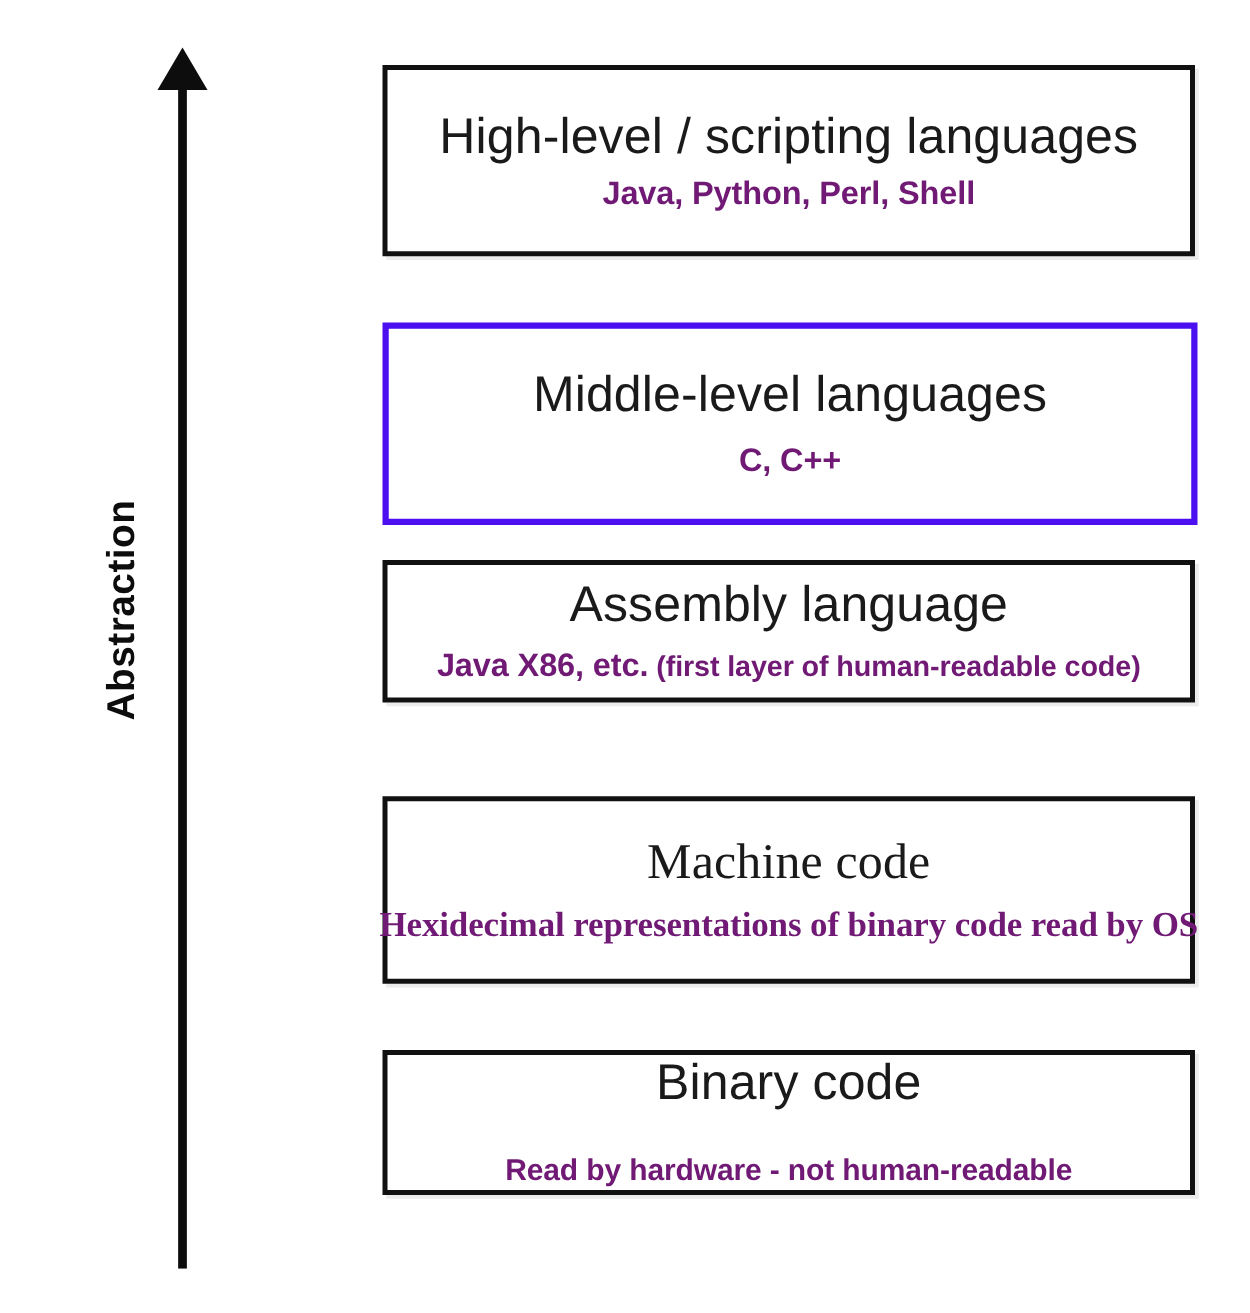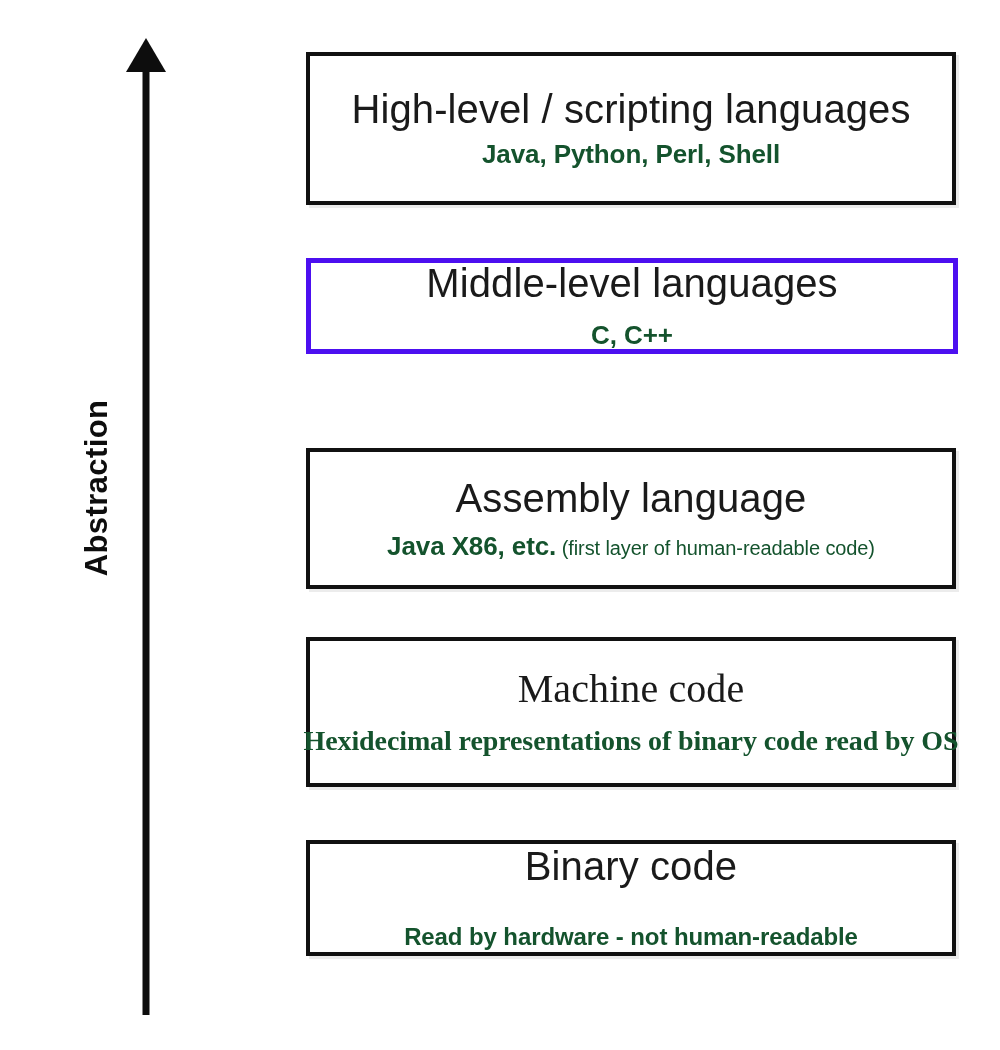--- a/index.html
+++ b/index.html
@@ -80,40 +80,40 @@
     color: #1a1a1a;
     text-align: center;
     white-space: nowrap;
   }
   .layer-subtitle {
     margin-top: 9px;
     font-size: 26px;
     font-weight: bold;
     line-height: 1.1;
     letter-spacing: -0.1px;
-    color: #14532d;
+    color: #701a75;
     text-align: left;
     white-space: nowrap;
   }
   .layer-subtitle.small {
     font-size: 28px;
   }
   .layer-subtitle.medium {
     font-size: 24px;
   }
   .subtitle-note {
-    font-size: 20px;
-    font-weight: normal;
+    font-size: 23px;
+    font-weight: bold;
     letter-spacing: -0.1px;
   }
 
   
   #box-high    { top: 52px;  width: 650px; height: 153px; }
-  #box-middle  { top: 258px; width: 652px; height: 96px; }
-  #box-assembly{ top: 448px; width: 650px; height: 141px; }
+  #box-middle  { top: 258px; width: 652px; height: 162px; }
+  #box-assembly{ top: 448px; width: 650px; height: 114px; }
   #box-machine { top: 637px; width: 650px; height: 150px; font-family: Liberation Serif, serif; }
   #box-binary  { top: 840px; width: 650px; height: 116px; }
 
   #box-middle .layer-subtitle { margin-top: 16px; }
   #box-assembly .layer-subtitle { margin-top: 12px; }
   #box-machine .layer-subtitle { margin-top: 16px; }
   #box-binary .layer-subtitle { margin-top: 36px; }
 </style>
 </head>
 <body>

